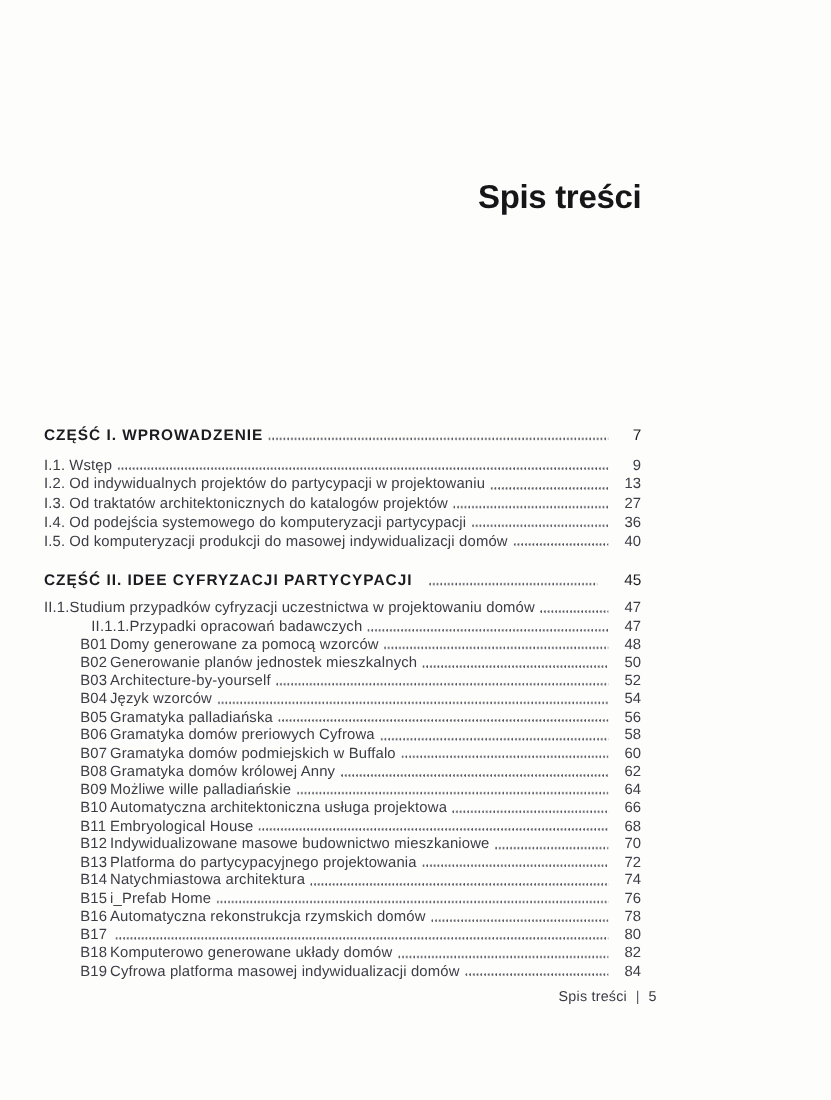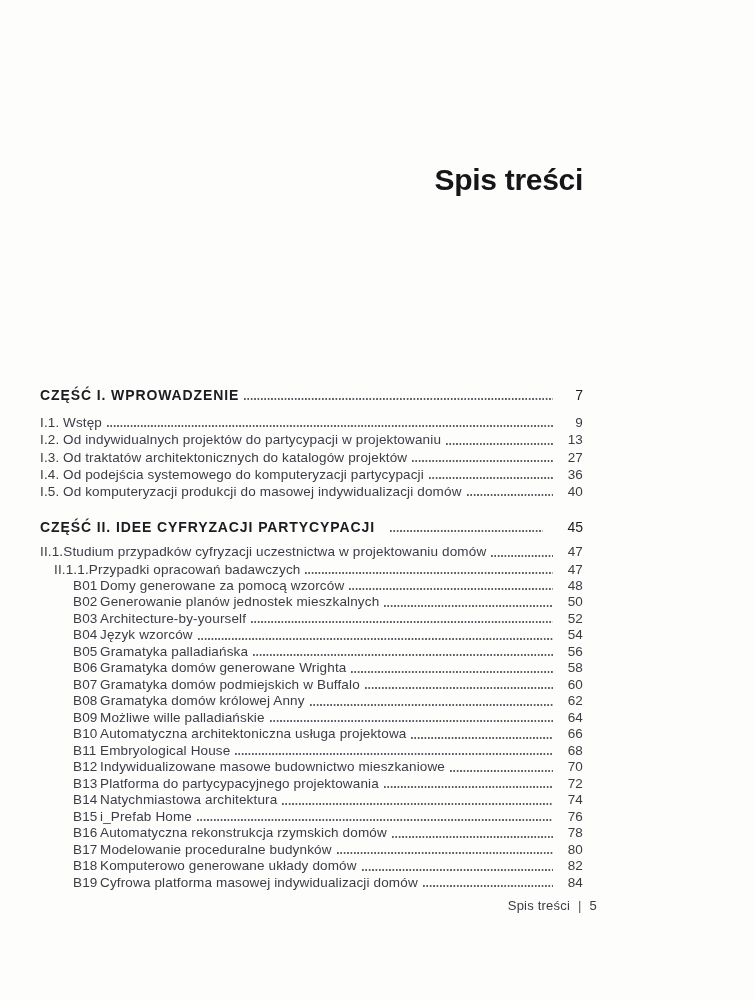--- a/index.html
+++ b/index.html
@@ -35,21 +35,21 @@
 
   .lvl-part {
     height:18px; line-height:18px;
     font-weight:700; font-size:14px; letter-spacing:0.9px;
     color:#1b1b20; margin-bottom:10px;
   }
   .lvl-part:not(:first-child) { margin-top:18px; margin-bottom:7px;gap:10px; }
   .lvl-part .pagenum { font-weight:400; letter-spacing:0; }
 
   .lvl-l2 { padding-left:14px; height:17px; line-height:17px; }
-  .lvl-l2 .num { flex:0 0 32px; }
+  .lvl-l2 .num { flex:0 0 32px;margin-left:29px; }
 
   .lvl-l3 { padding-left:33px; height:16.5px; line-height:16.5px; }
   .lvl-l3 .num { flex:0 0 27px; }
 
   .footer {
     position:absolute; top:898px; right:158px;
     font-size:13px; color:#3a3a44; letter-spacing:0.2px;
   }
   .footer .sep { margin:0 8px; color:#5a5a63; }
 </style>
@@ -140,21 +140,21 @@
       <span class="pagenum">54</span>
     </div>
       <div class="row lvl-l3">
       <span class="num">B05</span>
       <span class="ttl">Gramatyka palladiańska</span>
       <span class="leader"></span>
       <span class="pagenum">56</span>
     </div>
       <div class="row lvl-l3">
       <span class="num">B06</span>
-      <span class="ttl">Gramatyka domów generowane Wrighta</span>
+      <span class="ttl">Gramatyka domów preriowych Cyfrowa</span>
       <span class="leader"></span>
       <span class="pagenum">58</span>
     </div>
       <div class="row lvl-l3">
       <span class="num">B07</span>
       <span class="ttl">Gramatyka domów podmiejskich w Buffalo</span>
       <span class="leader"></span>
       <span class="pagenum">60</span>
     </div>
       <div class="row lvl-l3">
@@ -206,21 +206,20 @@
       <span class="pagenum">76</span>
     </div>
       <div class="row lvl-l3">
       <span class="num">B16</span>
       <span class="ttl">Automatyczna rekonstrukcja rzymskich domów</span>
       <span class="leader"></span>
       <span class="pagenum">78</span>
     </div>
       <div class="row lvl-l3">
       <span class="num">B17</span>
-      <span class="ttl">Modelowanie proceduralne budynków</span>
       <span class="leader"></span>
       <span class="pagenum">80</span>
     </div>
       <div class="row lvl-l3">
       <span class="num">B18</span>
       <span class="ttl">Komputerowo generowane układy domów</span>
       <span class="leader"></span>
       <span class="pagenum">82</span>
     </div>
       <div class="row lvl-l3">

